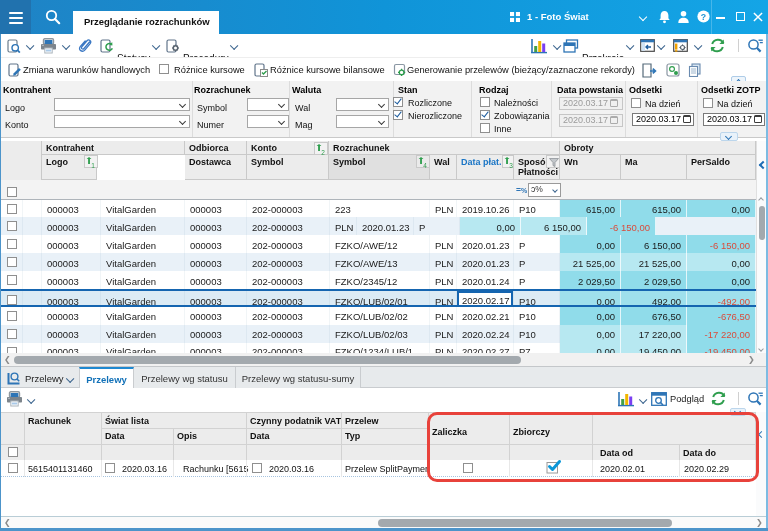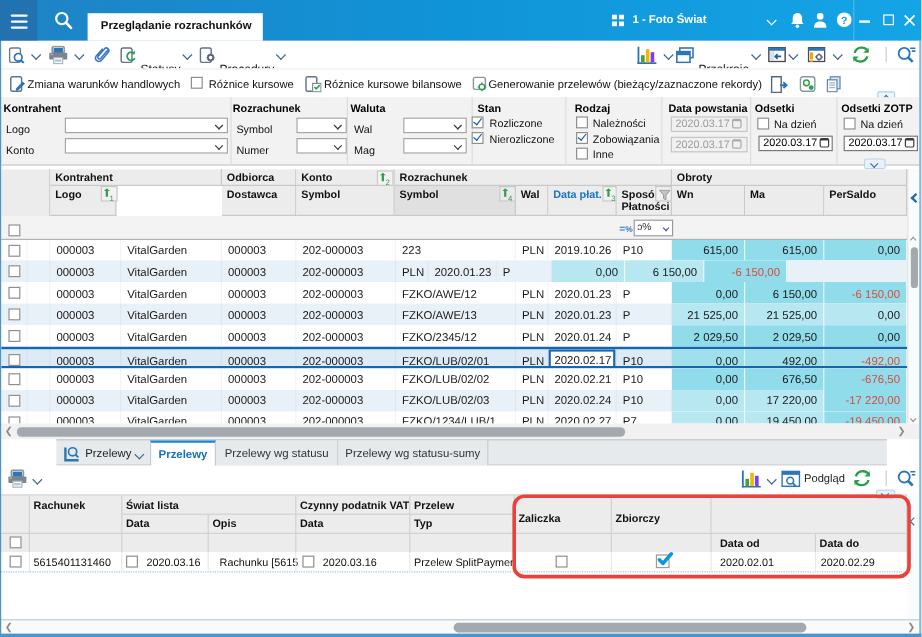--- a/index.html
+++ b/index.html
@@ -41,21 +41,21 @@
 .num{text-align:right;padding:4.5px 5px 0 0 !important;}
 .cy{background:#90dcea;border-right:1px solid rgba(255,255,255,0.75) !important;}
 .cye{background:#b7e8f1;border-right:1px solid rgba(255,255,255,0.75) !important;}
 .cys{background:#9fe0ec;border-right:1px solid rgba(255,255,255,0.6) !important;}
 .red{color:#d94c3c;}
 
 .sbh{position:absolute;background:#f1f1f1;}
 .sbthumb{position:absolute;background:#a3a9ae;border-radius:4px;}
 .sbarr{position:absolute;color:#8a8a8a;font-size:8px;line-height:8px;}
 
-#tabbar{position:absolute;left:1px;top:366px;width:692px;height:22px;background:#e7eaec;border-top:1px solid #c4c7ca;border-bottom:1px solid #c9cccf;margin-left:46px;}
+#tabbar{position:absolute;left:1px;top:366px;width:766px;height:22px;background:#e7eaec;border-top:1px solid #c4c7ca;border-bottom:1px solid #c9cccf;}
 .btab{position:absolute;top:0;height:22px;background:#e7eaec;border-right:1px solid #c9cccf;color:#333;font-size:9.5px;padding-top:6px;text-align:center;}
 #btabact{position:absolute;top:0;height:22px;background:#fff;border-right:1px solid #c9cccf;border-left:1px solid #c9cccf;border-top:2px solid #1e88d0;color:#1271b8;font-weight:bold;font-size:9.5px;padding-top:5px;text-align:center;}
 #toolbar2{position:absolute;left:1px;top:388px;width:766px;height:22px;background:#fff;}
 
 #t2{position:absolute;left:1px;top:412px;width:755px;height:66px;background:#fff;}
 .h2c{position:absolute;background:#ececec;font-weight:bold;color:#111;padding-left:4px;white-space:nowrap;overflow:hidden;}
 .v2{position:absolute;width:1px;background:#d2d2d2;}
 .h2line{position:absolute;height:1px;background:#d2d2d2;}
 .d2{position:absolute;top:51.5px;white-space:nowrap;color:#111;}
 

